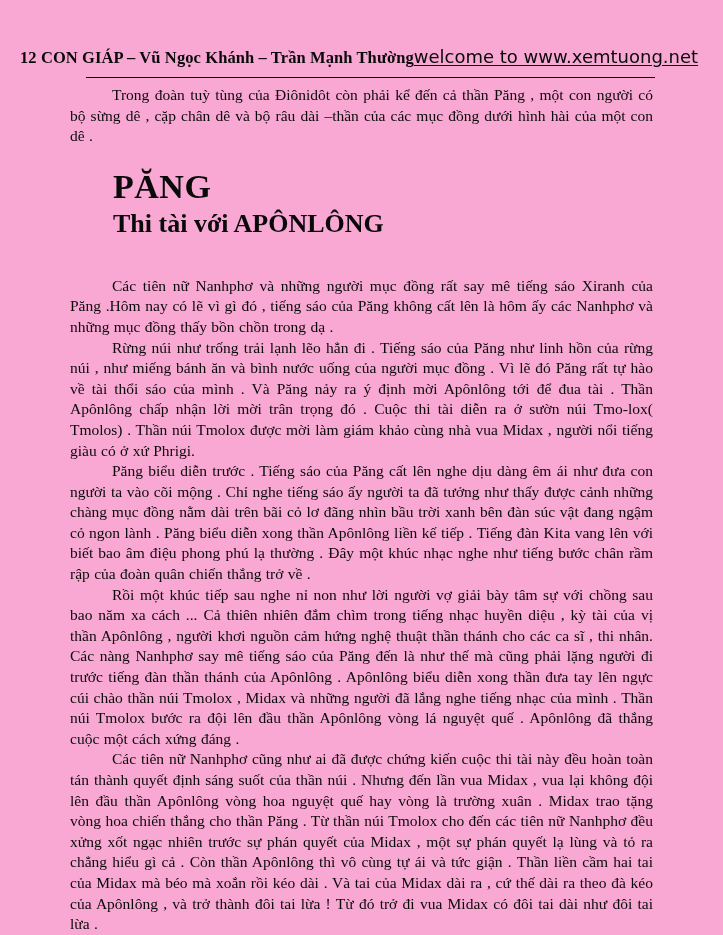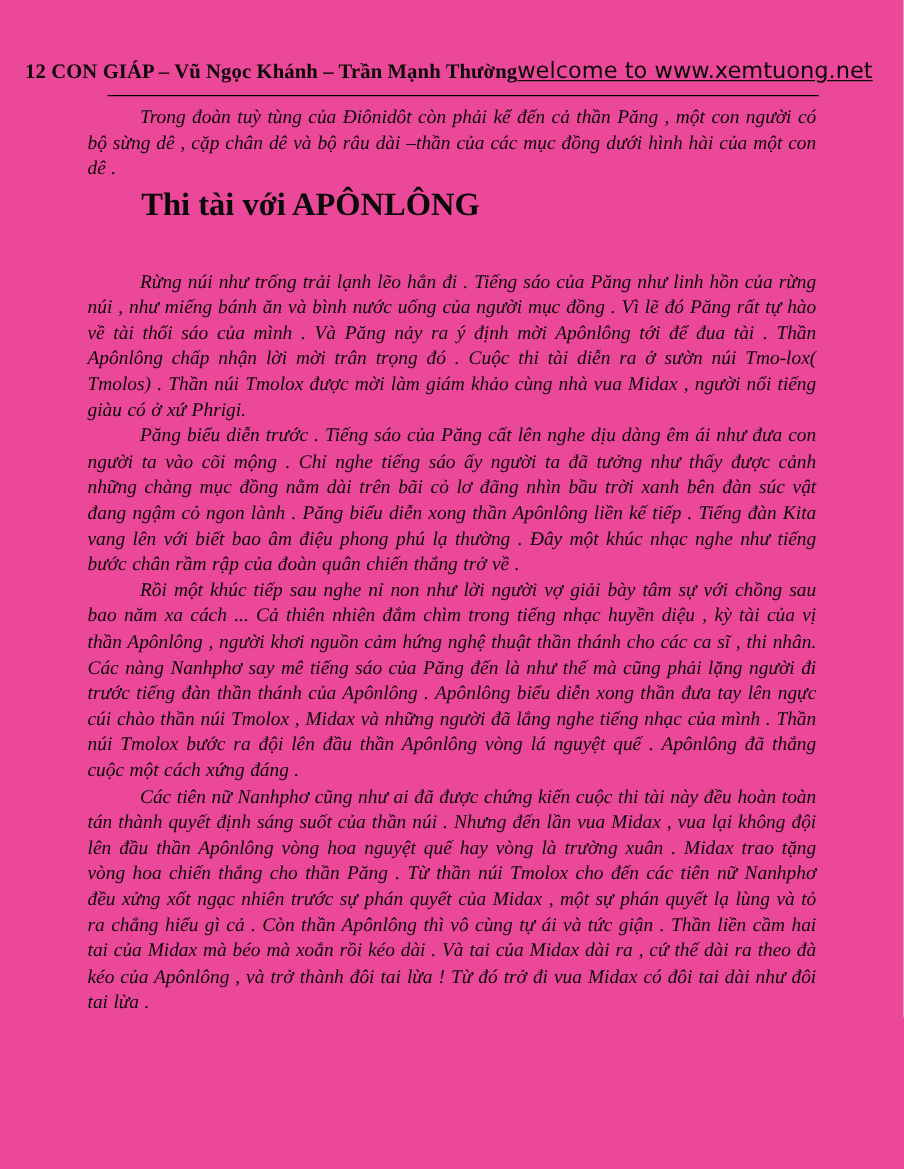--- a/index.html
+++ b/index.html
@@ -4,21 +4,21 @@
 <style>
   html, body {
     margin: 0;
     padding: 0;
     background: #ffffff;
   }
   .page {
     position: relative;
     width: 723px;
     height: 935px;
-    background: #ec4899;
+    background: #f9a8d4;
     color: #0a0a0a;
     font-family: "Liberation Serif", serif;
     overflow: hidden;
     box-sizing: border-box;
   }
   .header {
     display: flex;
     align-items: baseline;
     padding: 46px 18px 0 20px;
     white-space: nowrap;
@@ -52,21 +52,20 @@
   .content {
     padding: 7px 70px 0 70px;
   }
   .para {
     margin: 0;
     font-size: 15.5px;
     line-height: 20.6px;
     text-align: justify;
     text-indent: 42px;
     word-spacing: 0.5px;
-    font-style: italic;
   }
   .chapter-title {
     margin: 21px 0 0 43px;
     font-size: 34px;
     line-height: 1.12;
     font-weight: bold;
     letter-spacing: 0.5px;
   }
   .chapter-subtitle {
     margin: 3px 0 37px 43px;
@@ -85,23 +84,25 @@
     <a class="site-link">welcome to www.xemtuong.net</a>
     <span class="page-number">29</span>
   </div>
 
   <div class="rule"></div>
 
   <div class="content">
 
     <p class="para intro">Trong đoàn tuỳ tùng của Điônidôt còn phải kể đến cả thần Păng , một con người có bộ sừng dê , cặp chân dê và bộ râu dài –thần của các mục đồng dưới hình hài của một con dê .</p>
 
+    <h1 class="chapter-title">PĂNG</h1>
 
     <h2 class="chapter-subtitle">Thi tài với APÔNLÔNG</h2>
 
+    <p class="para">Các tiên nữ Nanhphơ và những người mục đồng rất say mê tiếng sáo Xiranh của Păng .Hôm nay có lẽ vì gì đó , tiếng sáo của Păng không cất lên là hôm ấy các Nanhphơ và những mục đồng thấy bồn chồn trong dạ .</p>
 
     <p class="para">Rừng núi như trống trải lạnh lẽo hẳn đi . Tiếng sáo của Păng như linh hồn của rừng núi , như miếng bánh ăn và bình nước uống của người mục đồng . Vì lẽ đó Păng rất tự hào về tài thổi sáo của mình . Và Păng nảy ra ý định mời Apônlông tới để đua tài . Thần Apônlông chấp nhận lời mời trân trọng đó . Cuộc thi tài diễn ra ở sườn núi Tmo-lox( Tmolos) . Thần núi Tmolox được mời làm giám khảo cùng nhà vua Midax , người nổi tiếng giàu có ở xứ Phrigi.</p>
 
     <p class="para">Păng biểu diễn trước . Tiếng sáo của Păng cất lên nghe dịu dàng êm ái như đưa con người ta vào cõi mộng  . Chỉ nghe tiếng sáo ấy người ta đã tưởng như thấy được cảnh những chàng mục đồng nằm dài trên bãi cỏ lơ đãng nhìn bầu trời xanh bên đàn súc vật đang ngậm cỏ ngon lành . Păng biểu diễn xong thần Apônlông liền kế tiếp . Tiếng đàn Kita vang lên với biết bao âm điệu phong phú lạ thường . Đây một khúc nhạc nghe như tiếng bước chân rầm rập của đoàn quân chiến thắng trở về .</p>
 
     <p class="para">Rồi một khúc tiếp sau nghe nỉ non như lời người vợ giải bày tâm sự với chồng sau bao năm xa cách ... Cả thiên nhiên đắm chìm trong tiếng nhạc huyền diệu , kỳ tài của vị thần Apônlông , người khơi nguồn cảm hứng nghệ thuật thần thánh cho các ca sĩ , thi nhân. Các nàng Nanhphơ say mê tiếng sáo của Păng đến là như thế mà cũng phải lặng người đi trước tiếng đàn thần thánh của Apônlông . Apônlông biểu diễn xong thần đưa tay lên ngực cúi chào thần núi Tmolox , Midax và những người đã lắng nghe tiếng nhạc của mình . Thần núi Tmolox bước ra đội lên đầu thần Apônlông vòng lá nguyệt quế . Apônlông đã thắng cuộc một cách xứng đáng .</p>
 
     <p class="para">Các tiên nữ Nanhphơ cũng như ai đã được chứng kiến cuộc thi tài này đều hoàn toàn tán thành quyết định sáng suốt của thần núi . Nhưng đến lần vua Midax , vua lại không đội lên đầu thần Apônlông vòng hoa nguyệt quế hay vòng là trường xuân . Midax trao tặng vòng hoa chiến thắng cho thần Păng . Từ thần núi Tmolox cho đến các tiên nữ Nanhphơ đều xửng xốt ngạc nhiên trước sự phán quyết của Midax , một sự phán quyết lạ lùng và tỏ ra chẳng hiểu gì cả . Còn thần Apônlông thì vô cùng tự ái và tức giận . Thần liền cầm hai tai của Midax mà béo mà xoắn rồi kéo dài . Và tai của Midax dài ra , cứ thế dài ra theo đà kéo của Apônlông , và trở thành đôi tai lừa ! Từ đó trở đi vua Midax có đôi tai dài như đôi tai lừa .</p>
 
   </div>

